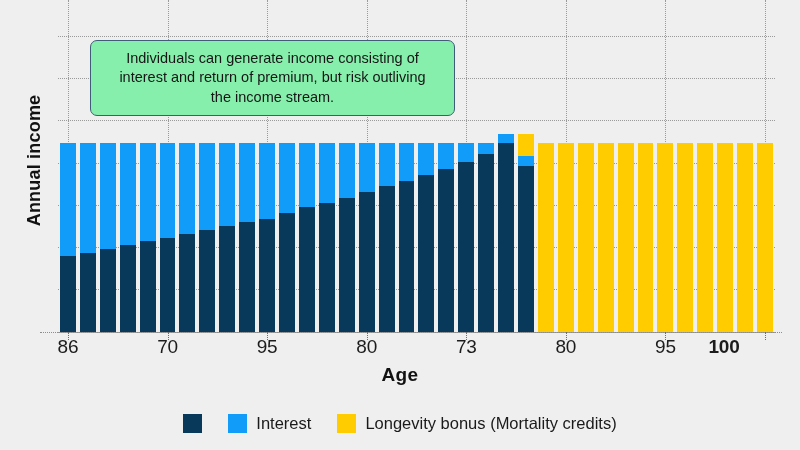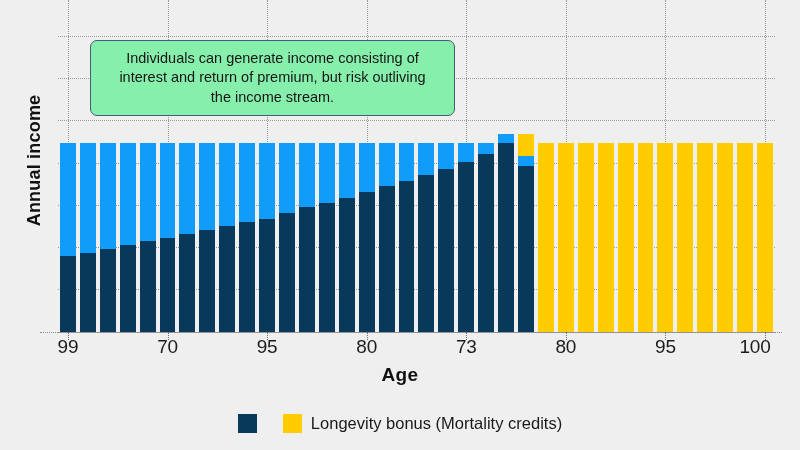--- a/index.html
+++ b/index.html
@@ -262,45 +262,49 @@
         </div>
         <div class="bar" style="left: 699.075px; width: 15.9333px; height: 189px;">
           <div class="seg" style="background: rgb(255, 204, 0); height: 189px;"></div>
         </div>
       </div>
   </div>
 
   <div class="x-axis-line"></div>
   <div id="xticks">
       <div class="xtick-mark" style="left: 67.9583px;"></div>
-      <div class="xtick-label" style="left: 37.9583px;">99</div>
+      <div class="xtick-label" style="left: 37.9583px;">86</div>
       <div class="xtick-mark" style="left: 167.542px;"></div>
       <div class="xtick-label" style="left: 137.542px;">70</div>
       <div class="xtick-mark" style="left: 267.125px;"></div>
       <div class="xtick-label" style="left: 237.125px;">95</div>
       <div class="xtick-mark" style="left: 366.708px;"></div>
       <div class="xtick-label" style="left: 336.708px;">80</div>
       <div class="xtick-mark" style="left: 466.292px;"></div>
       <div class="xtick-label" style="left: 436.292px;">73</div>
       <div class="xtick-mark" style="left: 565.875px;"></div>
       <div class="xtick-label" style="left: 535.875px;">80</div>
       <div class="xtick-mark" style="left: 665.458px;"></div>
       <div class="xtick-label" style="left: 635.458px;">95</div>
       <div class="xtick-mark" style="left: 765.042px;"></div>
-      <div class="xtick-label" style="left: 725px;">100</div>
+      <div class="xtick-label" style="left: 694px; font-weight: bold;">100</div>
     </div>
   <div class="x-axis-title">Age</div>
 
   <div class="callout" id="callout-left">
     <span>Individuals can generate income consisting of interest and return of premium, but risk outliving the income stream.</span>
   </div>
 
   <div class="legend" id="legend">
       <div class="legend-item">
         <span class="legend-swatch" style="background: rgb(9, 57, 90);"></span>
       </div>
       <div class="legend-item">
+        <span class="legend-swatch" style="background: rgb(16, 156, 248);"></span>
+        <span class="legend-label">Interest</span>
+      </div>
+      <div class="legend-item">
         <span class="legend-swatch" style="background: rgb(255, 204, 0);"></span>
         <span class="legend-label">Longevity bonus (Mortality credits)</span>
       </div>
     </div>
 
 </div>
 
 </body></html>

